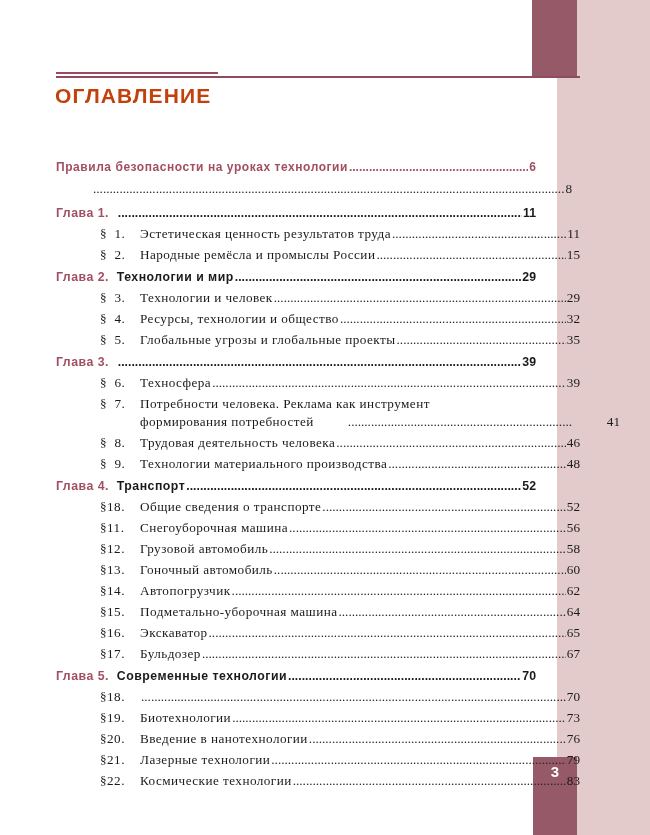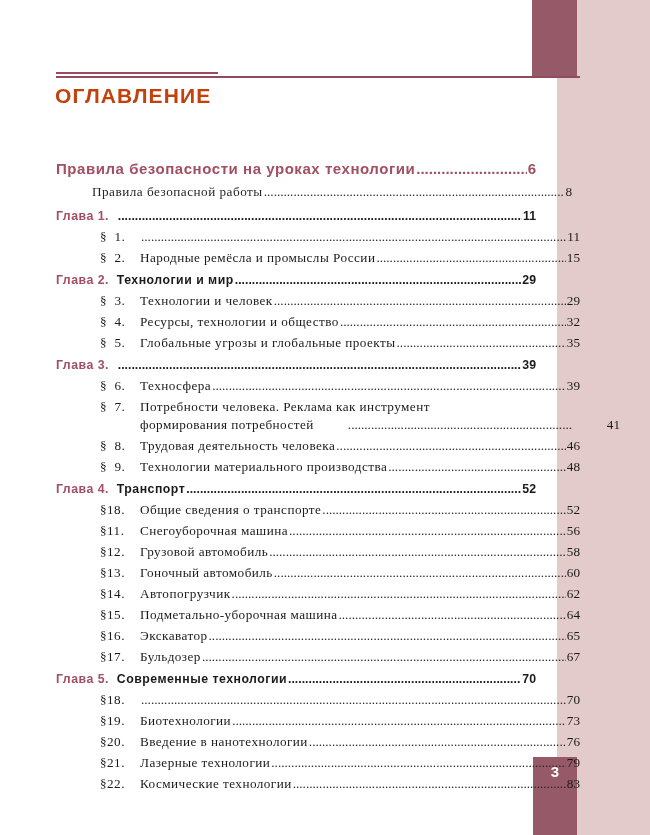--- a/index.html
+++ b/index.html
@@ -105,21 +105,21 @@
   }
   .row .pageno {
     flex: 0 0 auto;
     white-space: nowrap;
   }
 
   
   .entry-top {
     font-family: "Liberation Sans", sans-serif;
     font-weight: bold;
-    font-size: 15px;
+    font-size: 12px;
     color: #a34f63;
     letter-spacing: 0.55px;
     margin-bottom: 7px;
   }
   .entry-top .lead,
   .entry-top .pageno { color: #a34f63; letter-spacing: 0; }
 
   
   .entry-sub {
     font-family: "Liberation Serif", serif;
@@ -188,32 +188,32 @@
 <div class="title-rule"></div>
 <div class="page-title">ОГЛАВЛЕНИЕ</div>
 
 <div class="toc" id="toc">
     <div class="row entry-top">
       <span style="white-space: pre;">Правила безопасности на уроках технологии</span>
       <span class="lead">........................................................................................................................................................................................................</span>
       <span class="pageno">6</span>
     </div>
     <div class="row entry-sub">
-      <span style="white-space: pre;">Правила безопасной работы</span>
       <span class="lead">........................................................................................................................................................................................................</span>
       <span class="pageno">8</span>
     </div>
     <div class="row entry-chapter">
       <span class="chap-label">Глава 1.</span>
       <span style="white-space: pre;">  </span>
       <span class="lead">........................................................................................................................................................................................................</span>
       <span class="pageno">11</span>
     </div>
     <div class="row entry-para">
       <span class="sign">§  1.</span>
+      <span class="ptext">Эстетическая ценность результатов труда</span>
       <span class="lead">........................................................................................................................................................................................................</span>
       <span class="pageno">11</span>
     </div>
     <div class="row entry-para">
       <span class="sign">§  2.</span>
       <span class="ptext">Народные ремёсла и промыслы России</span>
       <span class="lead">........................................................................................................................................................................................................</span>
       <span class="pageno">15</span>
     </div>
     <div class="row entry-chapter">

